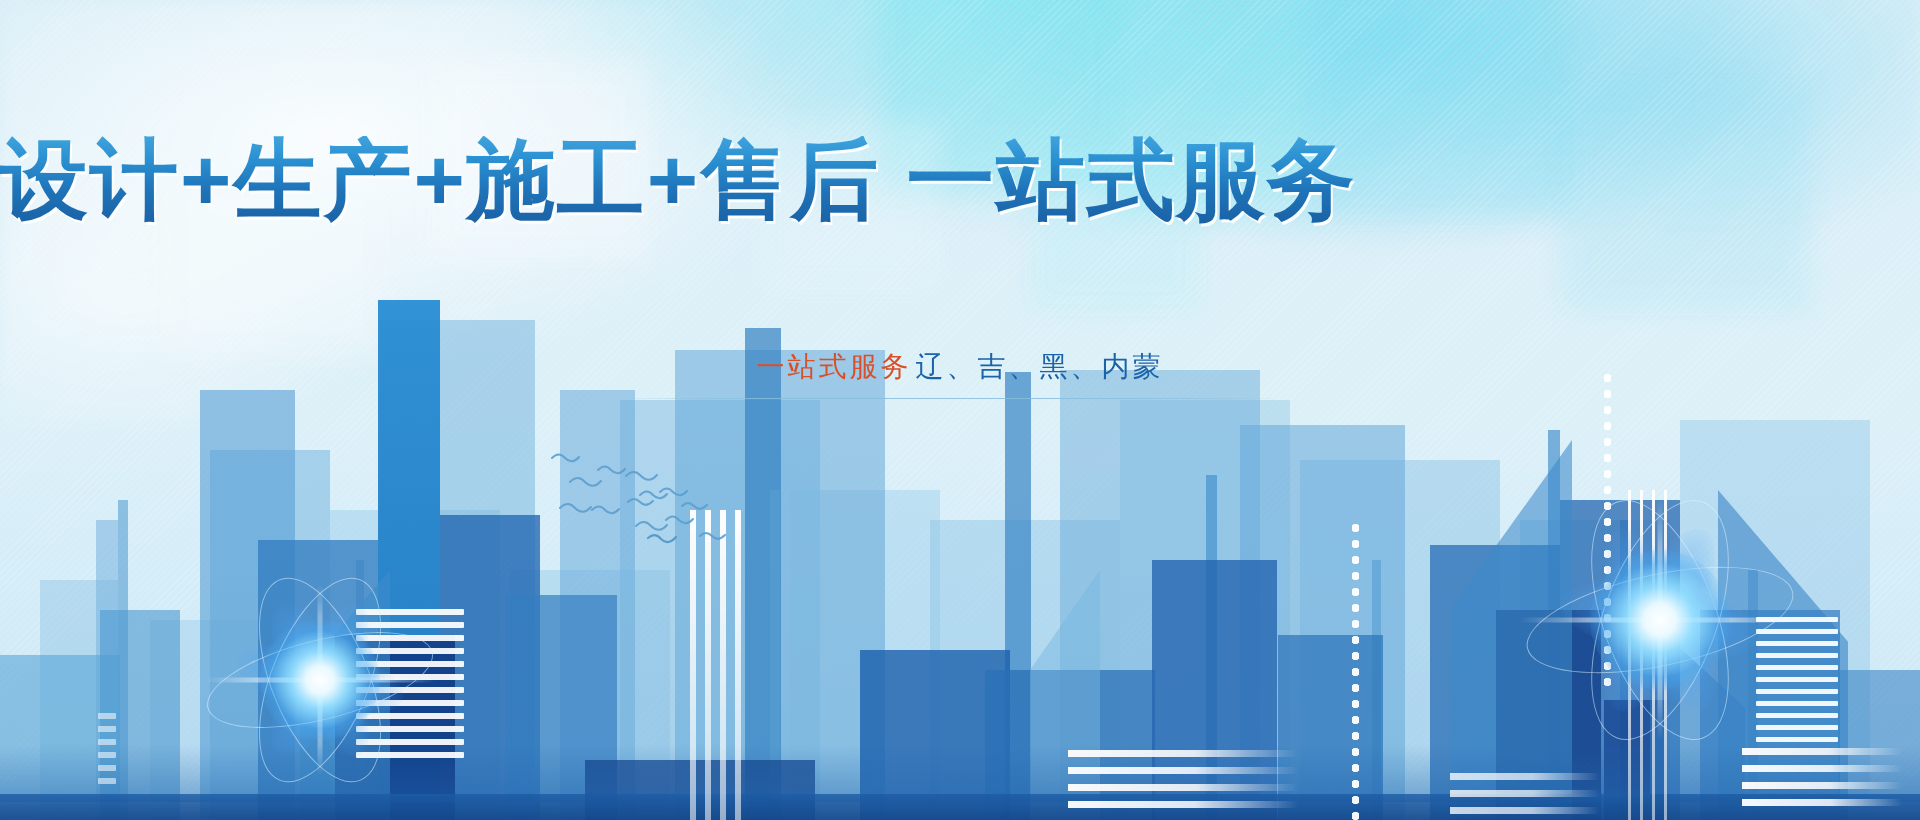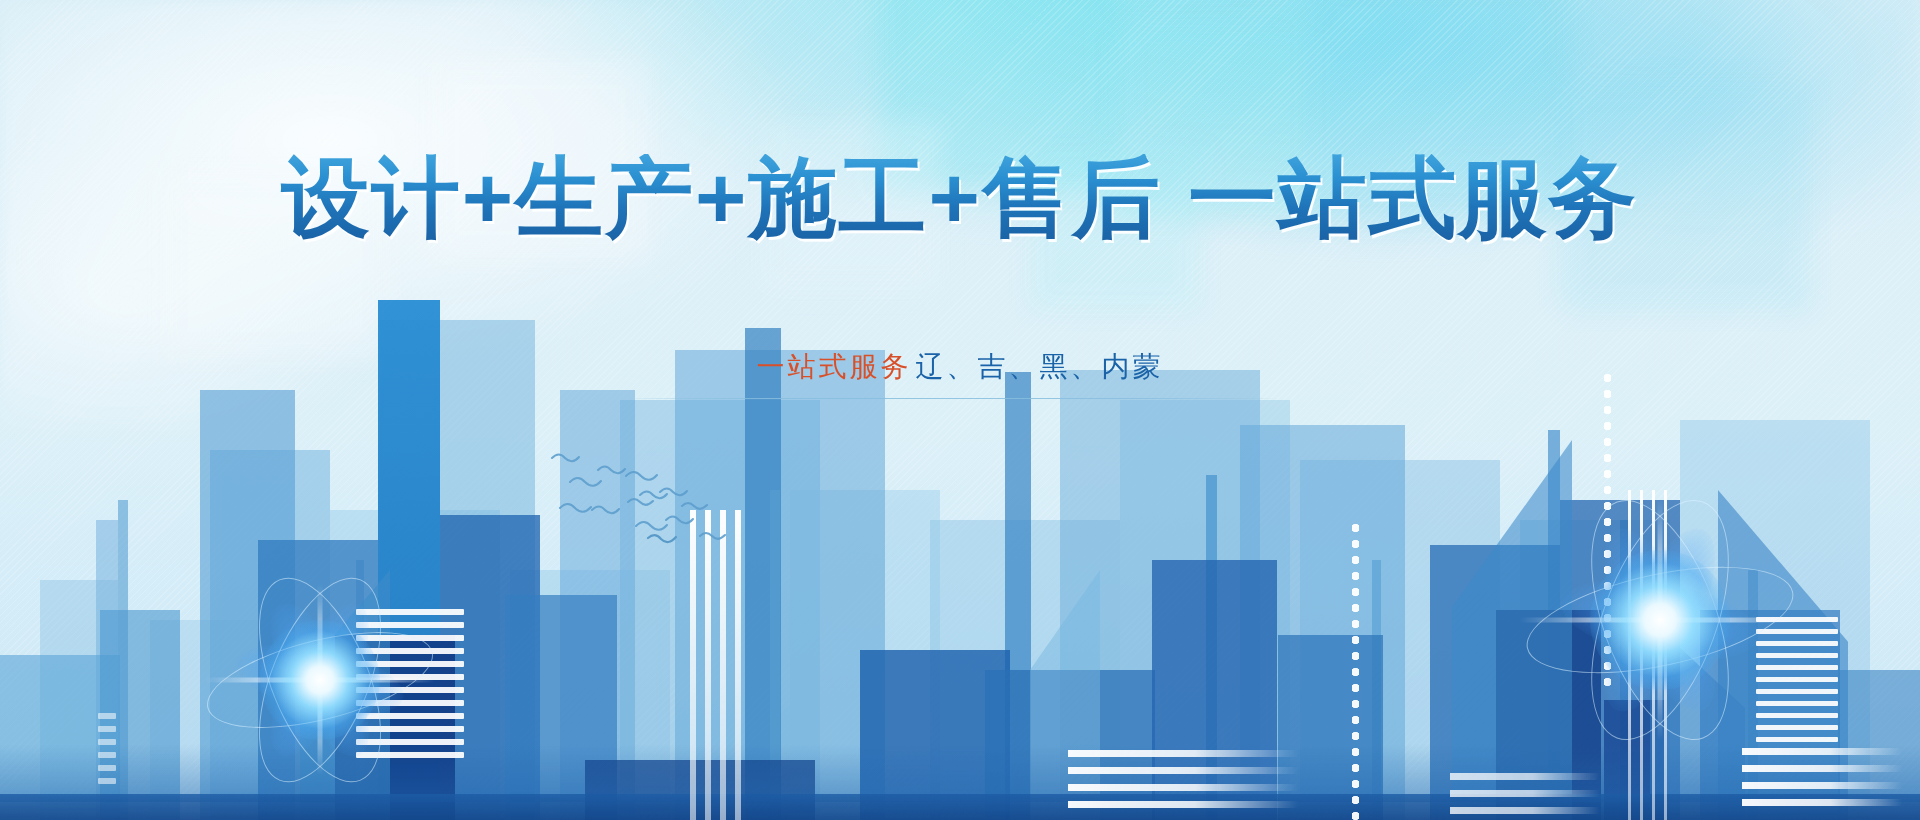--- a/index.html
+++ b/index.html
@@ -46,22 +46,21 @@
   .stripes{
     position:absolute;inset:0;
     background-image:repeating-linear-gradient(135deg,
         rgba(255,255,255,.30) 0px, rgba(255,255,255,.30) 1px,
         rgba(255,255,255,0) 1px, rgba(255,255,255,0) 5px);
     opacity:.55;
   }
 
   
   .headline{
-    position:absolute;left:0;top:154px;width:1920px;
-    text-align:center;
+    position:absolute;left:0;top:136px;width:1920px;
     font-size:88px;
     font-weight:bold;
     letter-spacing:2px;
     line-height:1;
     white-space:nowrap;
     background:linear-gradient(180deg,#3fa3dd 0%,#2a8fd0 28%,#1f73b8 62%,#1a62a5 100%);
     -webkit-background-clip:text;background-clip:text;
     color:transparent;-webkit-text-fill-color:transparent;
     filter:drop-shadow(2px 3px 0 rgba(255,255,255,.92));
   }

